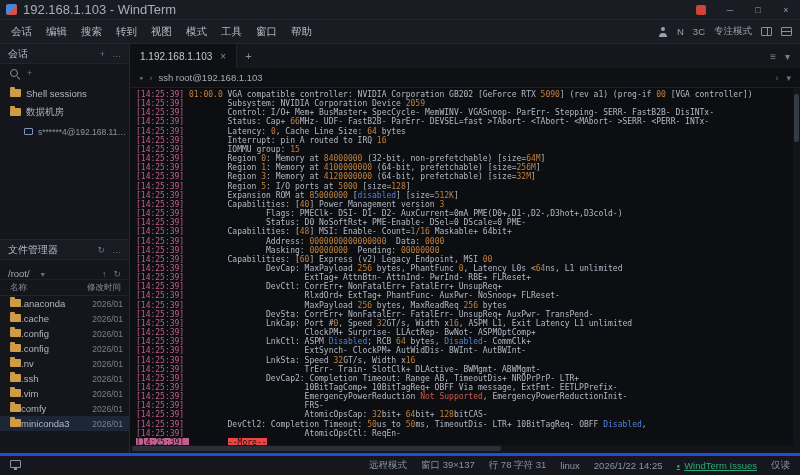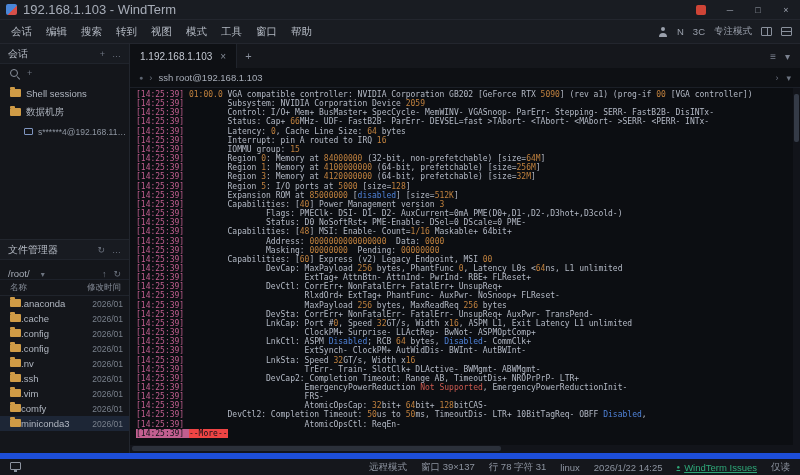--- a/index.html
+++ b/index.html
@@ -77,28 +77,28 @@
 
   .terminal { flex:1; position:relative; background:#0c0e12; padding:2px 10px 0 6px; overflow:hidden; min-height:0; }
   .terminal-output { font-family:"DejaVu Sans Mono", monospace; }
   .t-line { white-space:pre; font-size:8px; line-height:9.15px; }
   .s-ts   { color:#c25f90; }
   .s-t    { color:#b4bac6; }
   .s-n    { color:#c0813e; }
   .s-b    { color:#4f82d8; }
   .s-r    { color:#cd5a50;margin-top:34px; }
   .s-tsrev{ background:#c25f90; color:#101218; }
-  .s-more { background:#ef4444; color:#101218; }
+  .s-more { background:#ef4444; color:#101218;margin-left:39px; }
   .v-scrollbar { position:absolute; top:0; right:0; bottom:0; width:7px; background:#12141a; }
   .v-thumb { position:absolute; top:6px; right:1px; width:5px; height:48px; background:#343a46; border-radius:2px; }
   .h-scrollbar { height:8px; background:#12141a; position:relative; flex:0 0 auto; }
   .h-thumb { position:absolute; left:2px; top:1px; height:5px; width:55%; background:#2b303a; border-radius:2px; }
 
   
-  .statusbar { height:22px; background:#15171c; border-top:6px solid #1d4ed8; display:flex; align-items:center; gap:14px; padding:0 10px; font-size:9.5px; color:#8d94a0; flex:0 0 auto; }
+  .statusbar { height:22px; background:#15171c; border-top:3px solid #1d4ed8; display:flex; align-items:center; gap:14px; padding:0 10px; font-size:9.5px; color:#8d94a0; flex:0 0 auto; }
   .monitor-icon { width:11px; height:8px; border:1px solid #8d94a0; border-radius:1px; position:relative; margin-top:-3px; }
   .monitor-icon::after { content:""; position:absolute; left:3px; bottom:-3px; width:3px; height:2px; background:#8d94a0; }
   .status-spacer { flex:1; }
   .status-issues { color:#2ea878; display:flex; align-items:center; gap:4px;text-decoration:underline; }
   .issues-dot { font-size:6px; color:#2ea878; }
 </style>
 </head>
 <body>
 
 <div class="window">
@@ -288,20 +288,21 @@
             <div class="t-line"><span class="s-ts">[14:25:39] </span><span class="s-t">                        RlxdOrd+ ExtTag+ PhantFunc- AuxPwr- NoSnoop+ FLReset-</span></div>
             <div class="t-line"><span class="s-ts">[14:25:39] </span><span class="s-t">                        MaxPayload </span><span class="s-n">256</span><span class="s-t"> bytes, MaxReadReq </span><span class="s-n">256</span><span class="s-t"> bytes</span></div>
             <div class="t-line"><span class="s-ts">[14:25:39] </span><span class="s-t">                DevSta: CorrErr+ NonFatalErr- FatalErr- UnsupReq+ AuxPwr- TransPend-</span></div>
             <div class="t-line"><span class="s-ts">[14:25:39] </span><span class="s-t">                LnkCap: Port #</span><span class="s-n">0</span><span class="s-t">, Speed </span><span class="s-n">32</span><span class="s-t">GT/s, Width x</span><span class="s-n">16</span><span class="s-t">, ASPM L1, Exit Latency L1 unlimited</span></div>
             <div class="t-line"><span class="s-ts">[14:25:39] </span><span class="s-t">                        ClockPM+ Surprise- LLActRep- BwNot- ASPMOptComp+</span></div>
             <div class="t-line"><span class="s-ts">[14:25:39] </span><span class="s-t">                LnkCtl: ASPM </span><span class="s-b">Disabled</span><span class="s-t">; RCB </span><span class="s-n">64</span><span class="s-t"> bytes, </span><span class="s-b">Disabled</span><span class="s-t">- CommClk+</span></div>
             <div class="t-line"><span class="s-ts">[14:25:39] </span><span class="s-t">                        ExtSynch- ClockPM+ AutWidDis- BWInt- AutBWInt-</span></div>
             <div class="t-line"><span class="s-ts">[14:25:39] </span><span class="s-t">                LnkSta: Speed </span><span class="s-n">32</span><span class="s-t">GT/s, Width x</span><span class="s-n">16</span></div>
             <div class="t-line"><span class="s-ts">[14:25:39] </span><span class="s-t">                        TrErr- Train- SlotClk+ DLActive- BWMgmt- ABWMgmt-</span></div>
             <div class="t-line"><span class="s-ts">[14:25:39] </span><span class="s-t">                DevCap2: Completion Timeout: Range AB, TimeoutDis+ NROPrPrP- LTR+</span></div>
+            <div class="t-line"><span class="s-ts">[14:25:39] </span><span class="s-t">                        10BitTagComp+ 10BitTagReq+ OBFF Via message, ExtFmt- EETLPPrefix-</span></div>
             <div class="t-line"><span class="s-ts">[14:25:39] </span><span class="s-t">                        EmergencyPowerReduction </span><span class="s-r">Not Supported</span><span class="s-t">, EmergencyPowerReductionInit-</span></div>
             <div class="t-line"><span class="s-ts">[14:25:39] </span><span class="s-t">                        FRS-</span></div>
             <div class="t-line"><span class="s-ts">[14:25:39] </span><span class="s-t">                        AtomicOpsCap: </span><span class="s-n">32</span><span class="s-t">bit+ </span><span class="s-n">64</span><span class="s-t">bit+ </span><span class="s-n">128</span><span class="s-t">bitCAS-</span></div>
             <div class="t-line"><span class="s-ts">[14:25:39] </span><span class="s-t">        DevCtl2: Completion Timeout: </span><span class="s-n">50</span><span class="s-t">us to </span><span class="s-n">50</span><span class="s-t">ms, TimeoutDis- LTR+ 10BitTagReq- OBFF </span><span class="s-b">Disabled</span><span class="s-t">,</span></div>
             <div class="t-line"><span class="s-ts">[14:25:39] </span><span class="s-t">                        AtomicOpsCtl: ReqEn-</span></div>
             <div class="t-line"><span class="s-tsrev">[14:25:39] </span><span class="s-more">--More--</span></div>
           </div>
         <div class="v-scrollbar">
           <div class="v-thumb"></div>
         </div>

